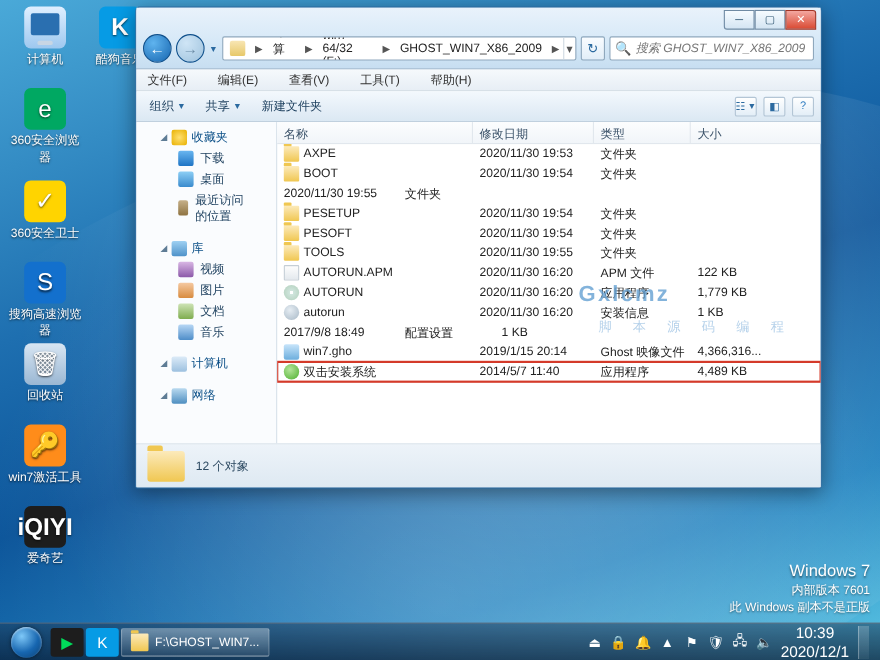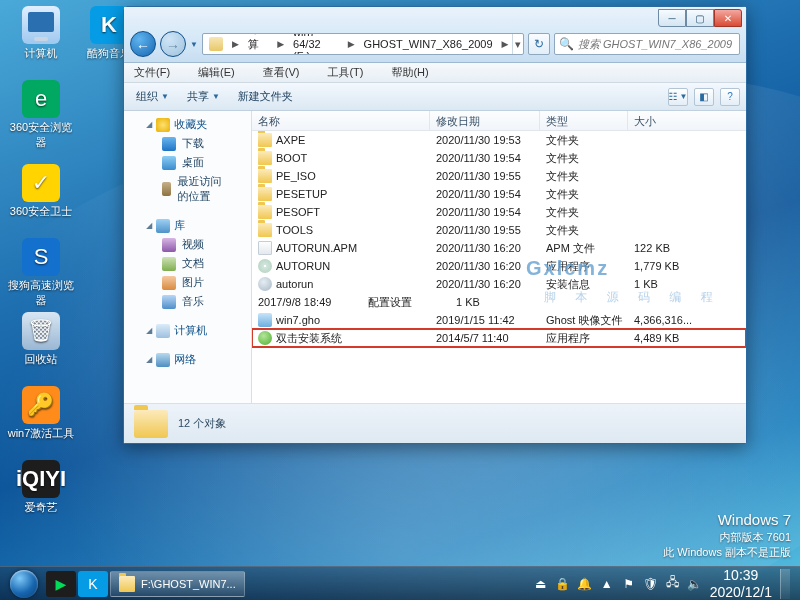--- a/index.html
+++ b/index.html
@@ -209,26 +209,26 @@
     <div class="ngroup">
      <div class="nhead">
               <span class="nico lib"></span>
               <span>库</span>
             </div>
      <div class="nitem">
               <span class="nico vid"></span>
               <span>视频</span>
             </div>
      <div class="nitem">
+              <span class="nico pic"></span>
+              <span>图片</span>
+            </div>
+     <div class="nitem">
               <span class="nico doc"></span>
               <span>文档</span>
-            </div>
-     <div class="nitem">
-              <span class="nico pic"></span>
-              <span>图片</span>
             </div>
      <div class="nitem">
               <span class="nico mus"></span>
               <span>音乐</span>
             </div>
     </div>
     <div class="ngroup">
             <div class="nhead">
               <span class="nico comp"></span>
               <span>计算机</span>
@@ -262,24 +262,20 @@
             <div class="row">
               <div class="c-name">
                 <span class="fico fold"></span>
                 <span>BOOT</span>
               </div>
               <div class="c-date">2020/11/30 19:54</div>
               <div class="c-type">文件夹</div>
               <div class="c-size"></div>
             </div>
             <div class="row">
-              <div class="c-name">
-                <span class="fico fold"></span>
-                <span>PE_ISO</span>
-              </div>
               <div class="c-date">2020/11/30 19:55</div>
               <div class="c-type">文件夹</div>
               <div class="c-size"></div>
             </div>
             <div class="row">
               <div class="c-name">
                 <span class="fico fold"></span>
                 <span>PESETUP</span>
               </div>
               <div class="c-date">2020/11/30 19:54</div>
@@ -334,21 +330,21 @@
             <div class="row">
               <div class="c-date">2017/9/8 18:49</div>
               <div class="c-type">配置设置</div>
               <div class="c-size">1 KB</div>
             </div>
             <div class="row">
               <div class="c-name">
                 <span class="fico ghost"></span>
                 <span>win7.gho</span>
               </div>
-              <div class="c-date">2019/1/15 11:42</div>
+              <div class="c-date">2019/1/15 20:14</div>
               <div class="c-type">Ghost 映像文件</div>
               <div class="c-size">4,366,316...</div>
             </div>
             <div class="row hl">
               <div class="c-name">
                 <span class="fico inst"></span>
                 <span>双击安装系统</span>
               </div>
               <div class="c-date">2014/5/7 11:40</div>
               <div class="c-type">应用程序</div>

